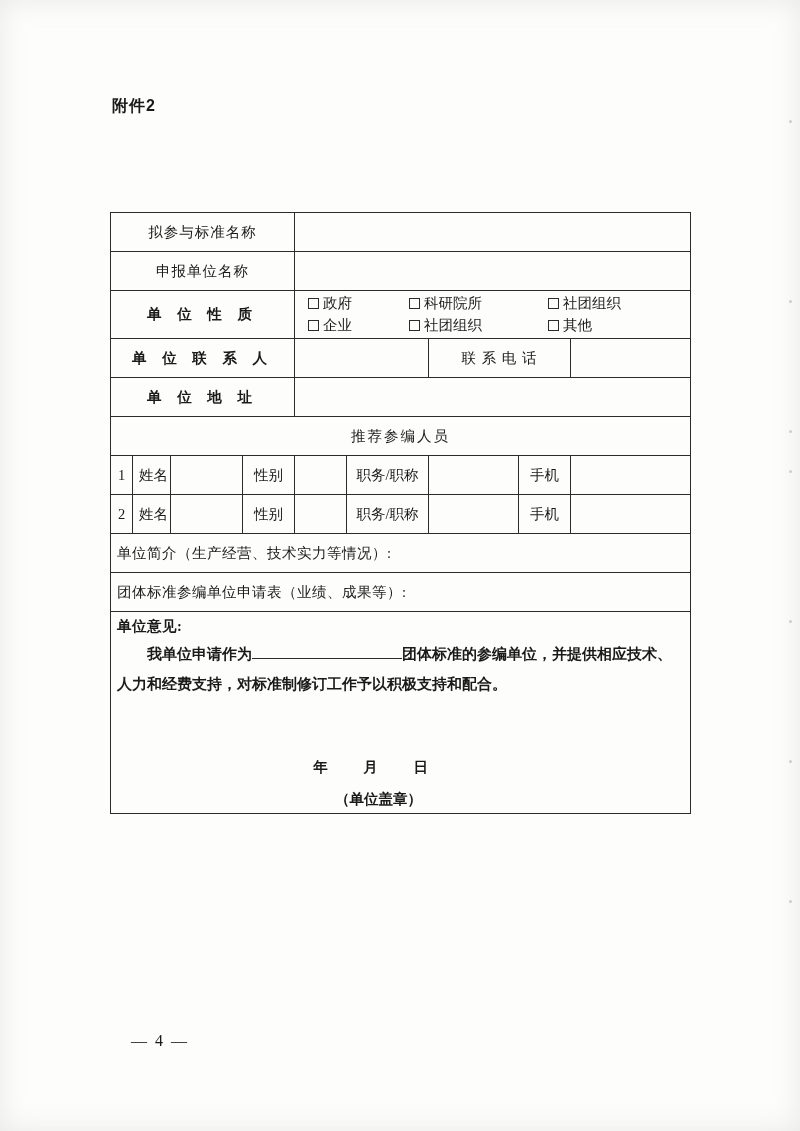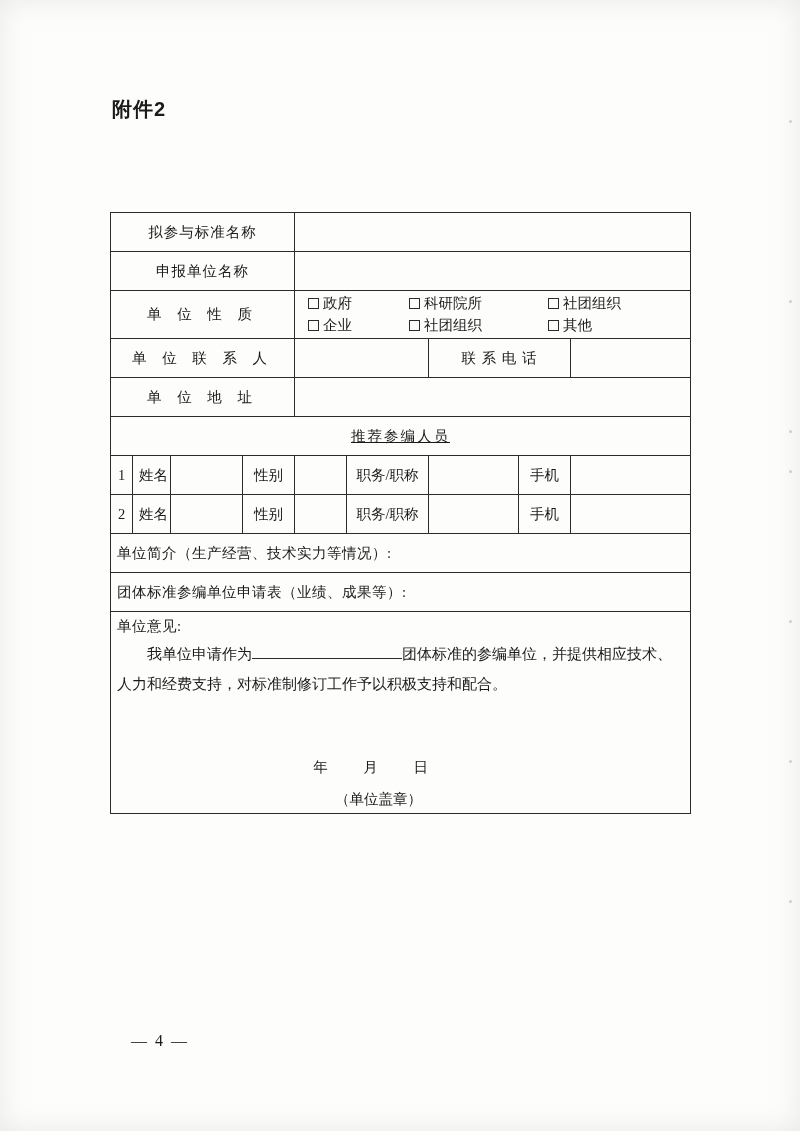--- a/index.html
+++ b/index.html
@@ -27,21 +27,21 @@
     content: "";
     position: absolute;
     left: 0; top: 0; right: 0; bottom: 0;
     box-shadow: inset 0 0 28px rgba(160,160,155,0.22);
     pointer-events: none;
   }
   .attachment-label {
     position: absolute;
     left: 112px;
     top: 96px;
-    font-size: 20px;
+    font-size: 16px;
     font-weight: bold;
     letter-spacing: 1px;
     font-family: "Liberation Sans", "DejaVu Sans", sans-serif;
   }
   .doc-title {
     position: absolute;
     left: 0; right: 0;
     top: 166px;
     text-align: center;
     font-size: 21px;
@@ -62,20 +62,21 @@
     border: 1px solid #2b2b2b;
     padding: 0 6px;
     vertical-align: middle;
     height: 38px;
   }
   .lbl-spread {
     text-align: center;
     letter-spacing: 6px;
     padding-left: 10px;
     white-space: nowrap;
+    font-weight: bold;
   }
   .lbl-center {
     text-align: center;
     white-space: nowrap;
   }
   .lbl-tight {
     text-align: center;
     letter-spacing: 1px;
     white-space: nowrap;
   }
@@ -101,40 +102,40 @@
     border: 1px solid #2b2b2b;
     margin-right: 4px;
     box-sizing: border-box;
   }
   .opt-gov { width: 94px; }
   .opt-inst { width: 132px; }
   .section-center {
     text-align: center;
     letter-spacing: 2px;
     height: 34px;
-    text-decoration: underline;
   }
   .num-cell {
     text-align: center;
     width: 22px;
     padding: 0;
   }
   .block-cell {
     height: 96px;
     vertical-align: top;
     padding: 9px 10px;
   }
   .block-cell .bt {
     letter-spacing: 0.5px;
   }
   .opinion-cell {
     height: 228px;
     vertical-align: top;
     padding: 12px 14px 10px 14px;
     line-height: 1.95;
+    font-weight: bold;
   }
   .opinion-title {
     letter-spacing: 0.5px;
   }
   .opinion-body {
     text-indent: 2em;
     font-size: 15px;
   }
   .fill-line {
     display: inline-block;

